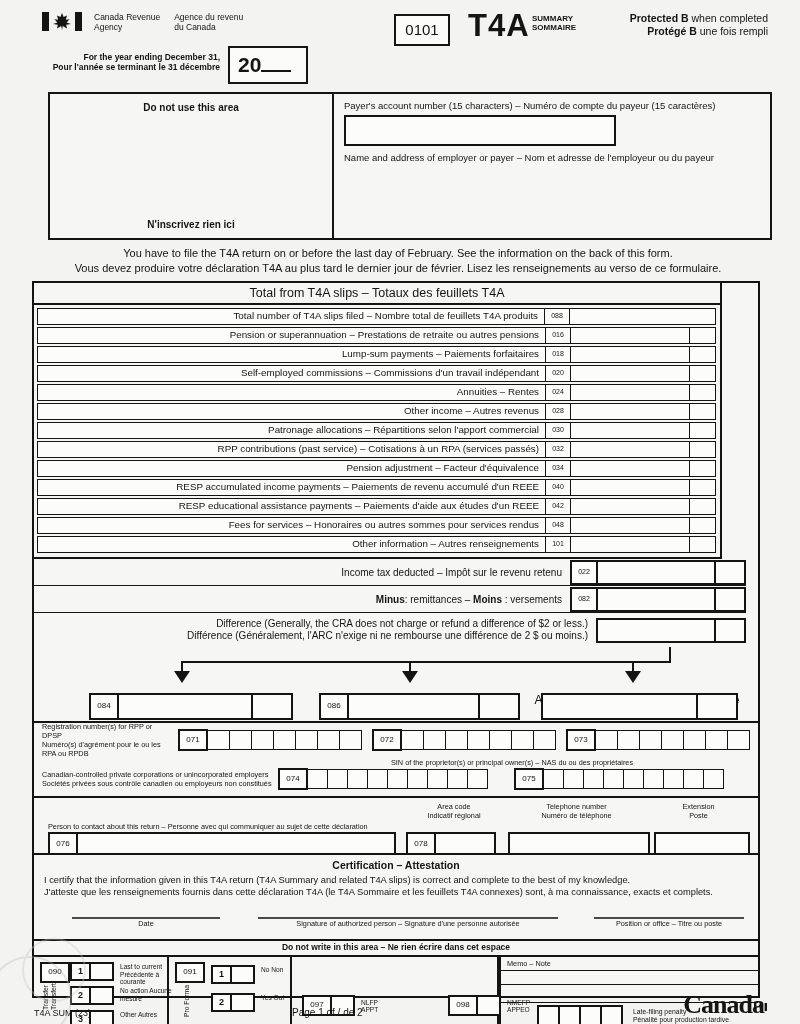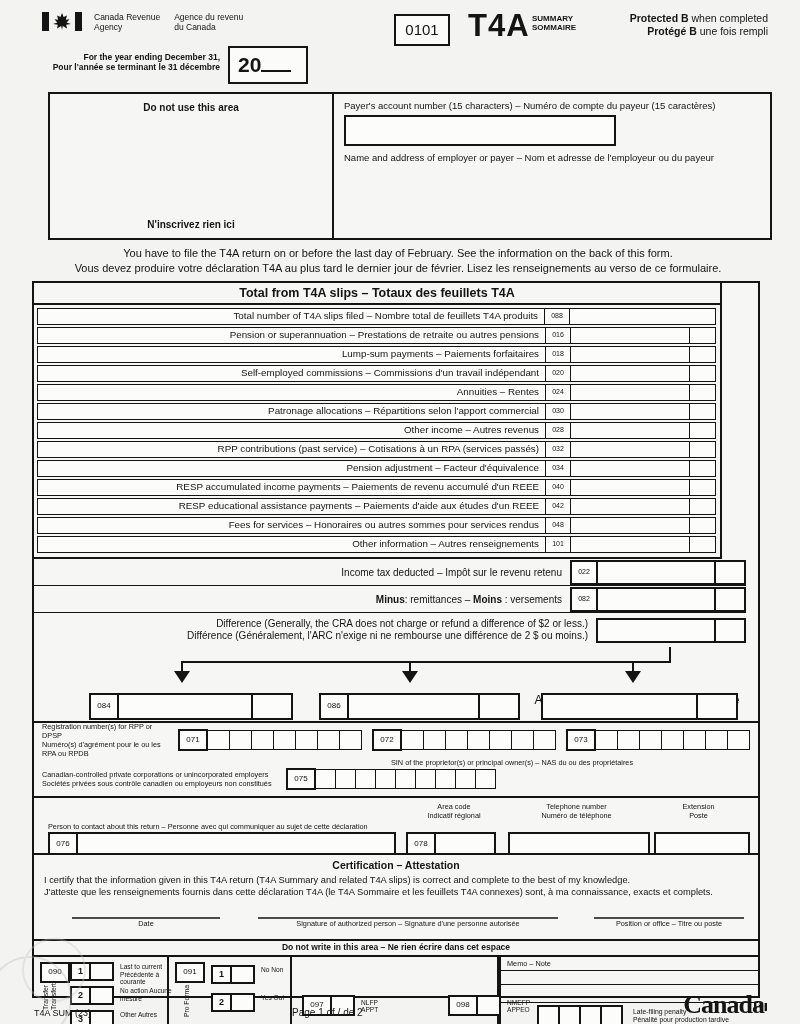--- a/index.html
+++ b/index.html
@@ -33,21 +33,21 @@
   .payer .nlabel{font-size:9.5px;}
 
   
   .instr{position:absolute;left:32px;top:246px;width:732px;text-align:center;font-size:11px;line-height:15px;}
 
   
   .main{position:absolute;left:32px;top:281px;width:728px;height:717px;border:2px solid #141414;box-sizing:border-box;background:#f6f6f4;}
 
   
   .stable{width:688px;border-right:2px solid #141414;border-bottom:2px solid #141414;box-sizing:border-box;padding-bottom:2px;}
-  .stitle{font-size:12.5px;font-weight:bold;text-align:center;padding:3px 0;border-bottom:2px solid #141414;margin-bottom:3px;}
+  .stitle{font-size:12.5px;font-weight:normal;text-align:center;padding:3px 0;border-bottom:2px solid #141414;margin-bottom:3px;}
   .srow{display:flex;height:15px;margin:0 4px 2px 3px;border:1.5px solid #141414;background:#fcfcfa;}
   .srow-label{flex:1;text-align:right;font-size:9.8px;line-height:14px;padding-right:6px;overflow:hidden;white-space:nowrap;}
   .srow-code{width:24px;border-left:1.5px solid #141414;border-right:1.5px solid #141414;font-size:7px;line-height:14px;text-align:center;}
   .srow-amt{width:118px;}
   .srow-amt.wide{width:145px;}
   .srow-cents{width:25px;border-left:1.5px solid #141414;}
 
   
   .taxsec{padding-right:12px;}
   .trow{display:flex;align-items:center;height:26px;border-bottom:1.5px solid #141414;}
@@ -220,28 +220,28 @@
         <div class="srow-amt"></div>
         <div class="srow-cents"></div>
       </div>
       <div class="srow">
         <div class="srow-label">Annuities – Rentes</div>
         <div class="srow-code">024</div>
         <div class="srow-amt"></div>
         <div class="srow-cents"></div>
       </div>
       <div class="srow">
+        <div class="srow-label">Other income – Autres revenus</div>
+        <div class="srow-code">028</div>
+        <div class="srow-amt"></div>
+        <div class="srow-cents"></div>
+      </div>
+      <div class="srow">
         <div class="srow-label">Patronage allocations – Répartitions selon l'apport commercial</div>
         <div class="srow-code">030</div>
-        <div class="srow-amt"></div>
-        <div class="srow-cents"></div>
-      </div>
-      <div class="srow">
-        <div class="srow-label">Other income – Autres revenus</div>
-        <div class="srow-code">028</div>
         <div class="srow-amt"></div>
         <div class="srow-cents"></div>
       </div>
       <div class="srow">
         <div class="srow-label">RPP contributions (past service) – Cotisations à un RPA (services passés)</div>
         <div class="srow-code">032</div>
         <div class="srow-amt"></div>
         <div class="srow-cents"></div>
       </div>
       <div class="srow">
@@ -374,20 +374,34 @@
           </div>
       </div>
     </div>
 
     <div class="sinsec">
       <div class="sin-hdr">SIN of the proprietor(s) or principal owner(s) – NAS du ou des propriétaires</div>
       <div class="sin-row">
         <div class="sin-label">
           <div>Canadian-controlled private corporations or unincorporated employers</div>
           <div>Sociétés privées sous contrôle canadien ou employeurs non constitués</div>
+        </div>
+        <div class="sin-group">
+          <div class="codebox">074</div>
+          <div class="cells">
+              <i></i>
+              <i></i>
+              <i></i>
+              <i></i>
+              <i></i>
+              <i></i>
+              <i></i>
+              <i></i>
+              <i></i>
+            </div>
         </div>
         <div class="sin-group">
           <div class="codebox">075</div>
           <div class="cells">
               <i></i>
               <i></i>
               <i></i>
               <i></i>
               <i></i>
               <i></i>

